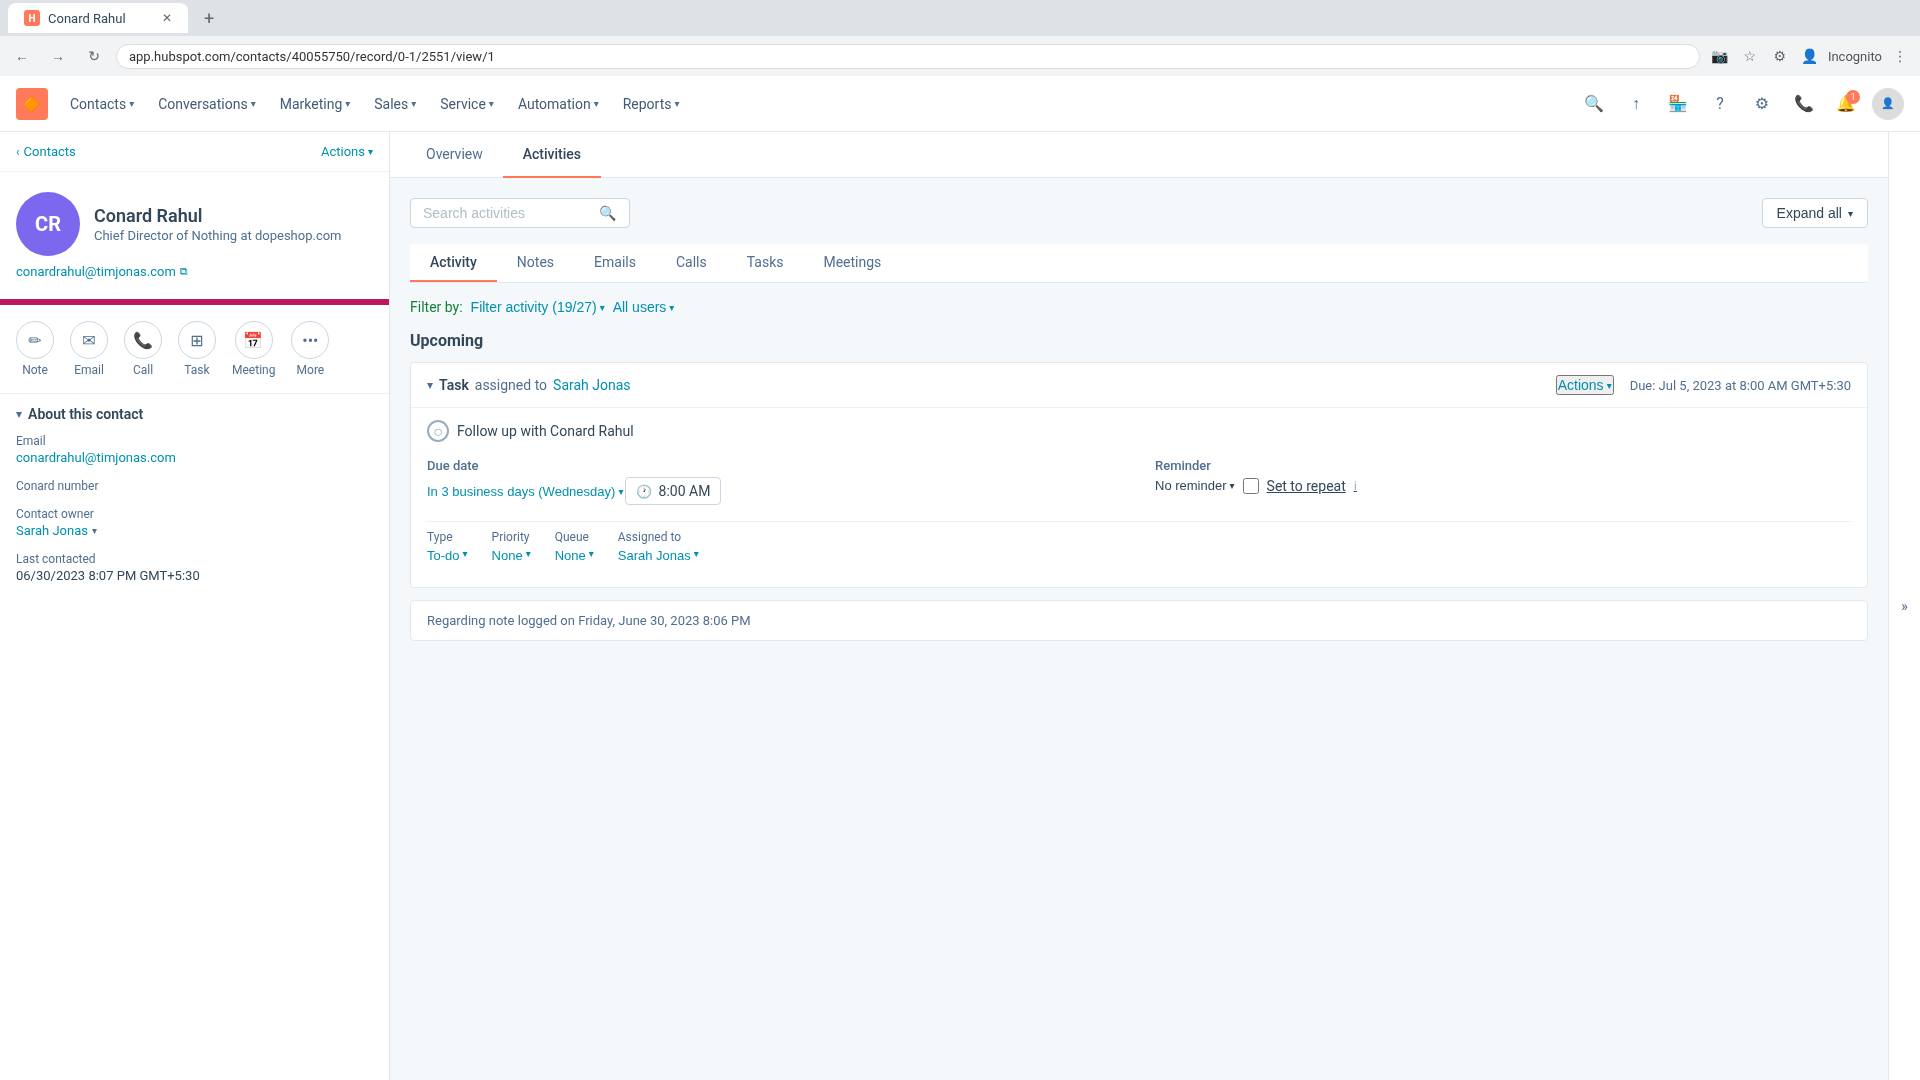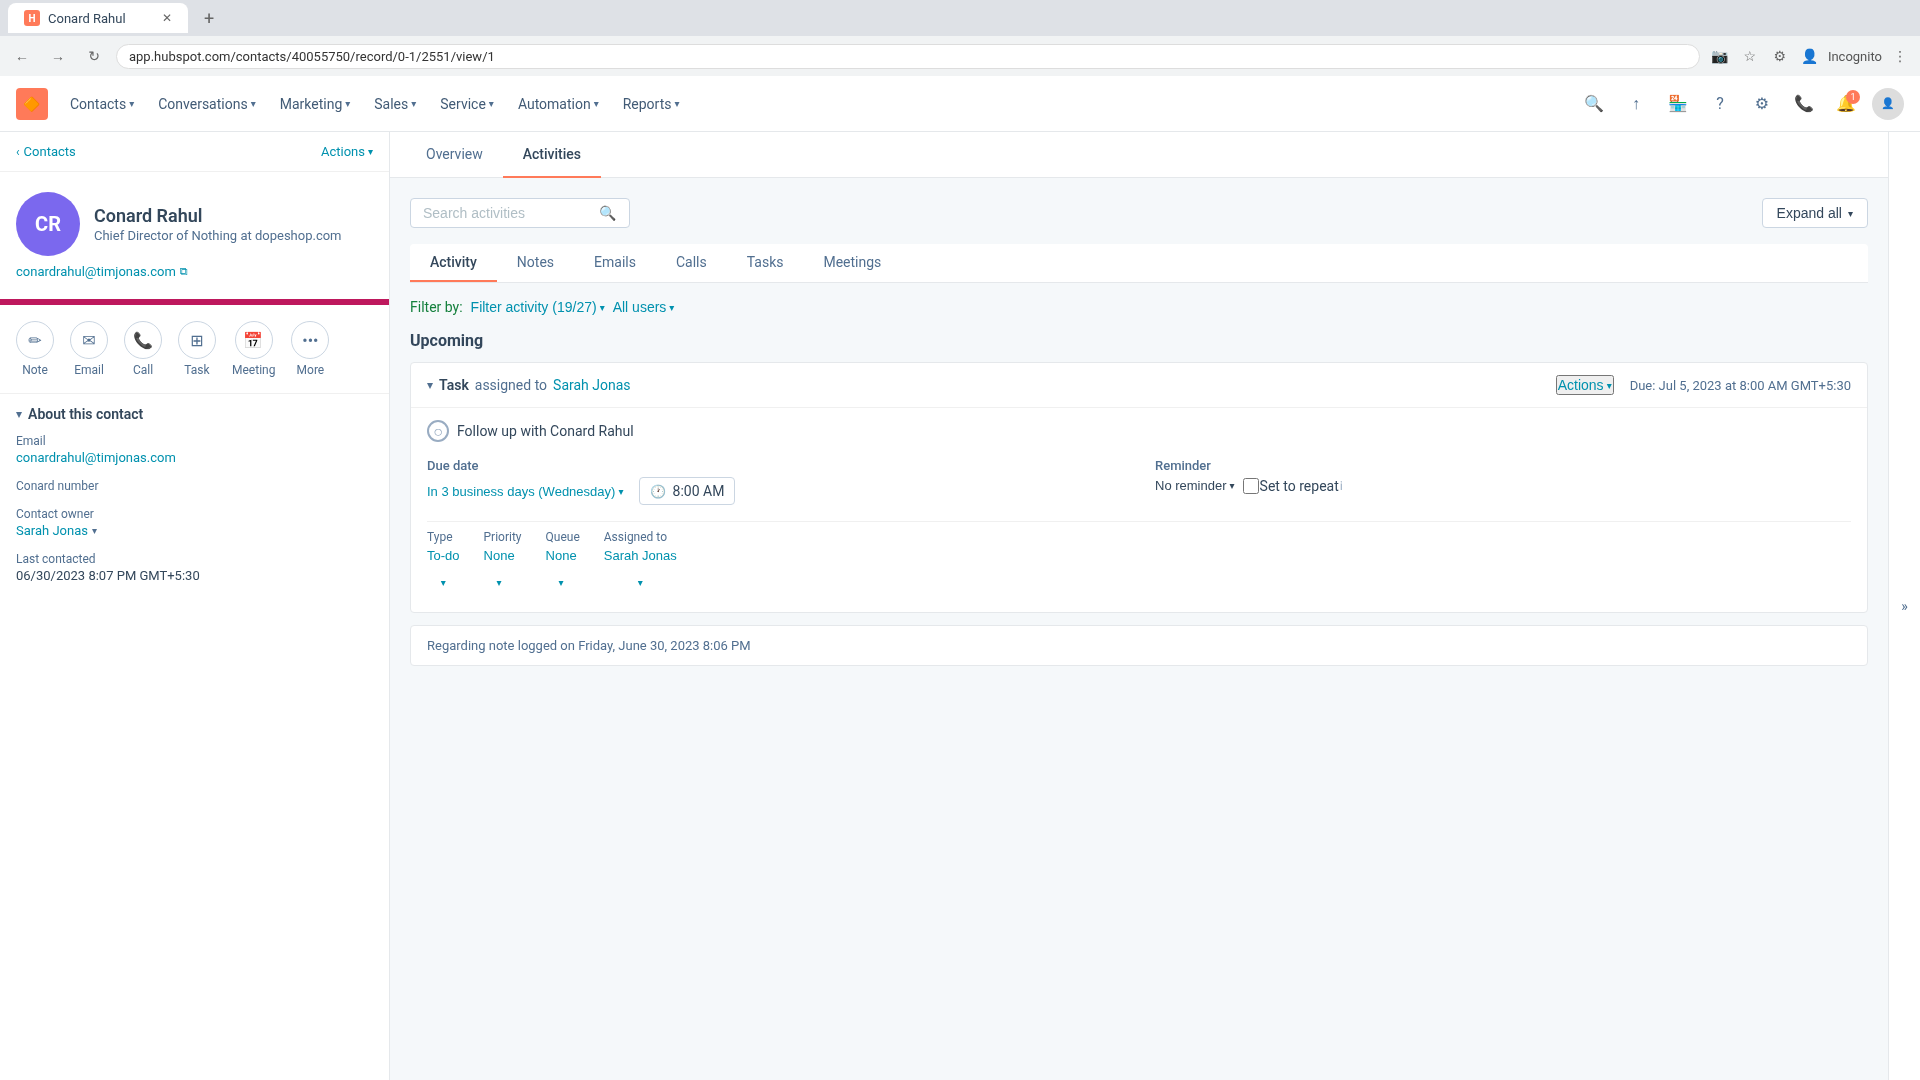--- a/index.html
+++ b/index.html
@@ -108,36 +108,36 @@
     .task-body { padding: 12px 16px; }
     .task-title-row { display: flex; align-items: center; gap: 8px; margin-bottom: 16px; }
     .task-checkbox { width: 22px; height: 22px; border-radius: 50%; border: 2px solid #99acc2; display: flex; align-items: center; justify-content: center; cursor: pointer; flex-shrink: 0; }
     .task-title { font-size: 14px; color: #33475b; }
 
     
     .task-form { padding: 0 0 12px 0; }
     .form-row { display: flex; gap: 32px; margin-bottom: 16px; }
     .form-field { flex: 1; }
     .form-field label { font-size: 13px; color: #516f90; display: block; margin-bottom: 4px; font-weight: 500; }
-    .date-input { display: flex; align-items: center; gap: 16px; }
+    .date-input { display: flex; align-items: center; gap: 2px; }
     .date-select { color: #0091ae; font-size: 13px; cursor: pointer; display: flex; align-items: center; gap: 3px; border: none; background: none; }
     .date-arrow { font-size: 10px; }
     .time-input { display: flex; align-items: center; gap: 6px; background: white; border: 1px solid #cbd6e2; border-radius: 4px; padding: 5px 10px; font-size: 14px; color: #33475b; }
     .clock-icon { font-size: 13px; color: #516f90; }
     .reminder-row { display: flex; align-items: center; gap: 8px; }
     .reminder-select { color: #33475b; font-size: 13px; cursor: pointer; display: flex; align-items: center; gap: 3px; border: none; background: none; }
-    .repeat-row { display: flex; align-items: center; gap: 1px; }
+    .repeat-row { display: flex; align-items: center; gap: 8px; text-decoration: underline; }
     .repeat-checkbox { width: 16px; height: 16px; border: 1px solid #cbd6e2; background: white; cursor: pointer; }
     .repeat-label { font-size: 14px; color: #33475b; }
     .repeat-info { font-size: 12px; color: #99acc2; cursor: pointer; }
 
     .form-row2 { display: flex; gap: 24px; padding-top: 8px; border-top: 1px solid #f0f0f0; }
     .form-col { }
     .form-col label { font-size: 12px; color: #516f90; display: block; margin-bottom: 4px; }
-    .form-select { color: #0091ae; font-size: 13px; cursor: pointer; display: flex; align-items: center; gap: 14px; border: none; background: none; flex-direction: column; }
+    .form-select { color: #0091ae; font-size: 13px; cursor: pointer; display: flex; align-items: flex-start; gap: 3px; border: none; background: none; }
 
     
     .note-preview { background: white; border: 1px solid #e5e8eb; border-radius: 4px; padding: 12px 16px; font-size: 13px; color: #516f90; }
 
     
     .collapse-icon { font-size: 12px; color: #516f90; cursor: pointer; }
 
     .expand-panel-btn { width: 32px; background: white; border-left: 1px solid #e5e8eb; display: flex; align-items: center; justify-content: center; cursor: pointer; flex-shrink: 0; }
     .expand-panel-btn span { font-size: 14px; color: #516f90; }
   </style>

